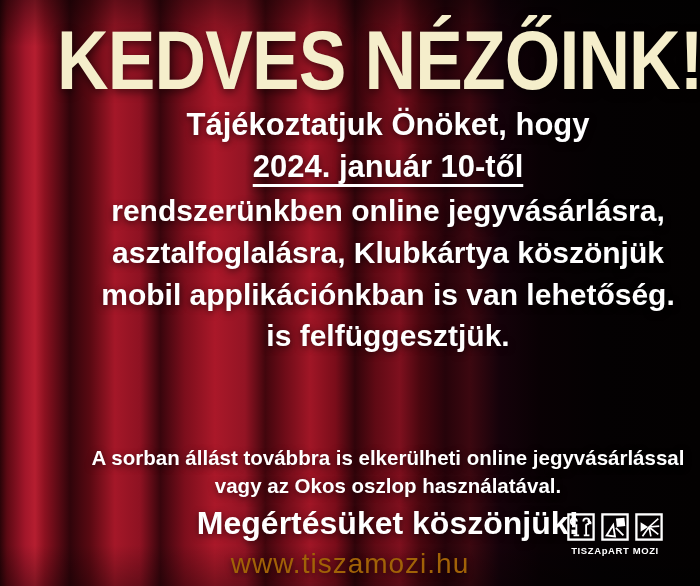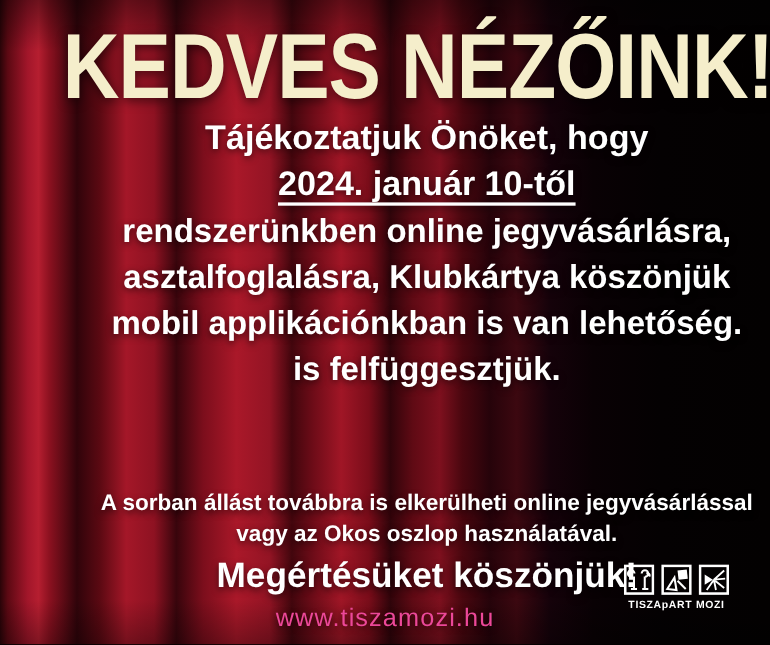--- a/index.html
+++ b/index.html
@@ -60,23 +60,23 @@
     text-decoration: underline;
     text-decoration-thickness: 3px;
     text-underline-offset: 7px;
   }
   .body-block { top: 190px; font-size: 30px; line-height: 41.8px; }
   .note-block { top: 444px; font-size: 20.5px; line-height: 28px; }
   .thanks-line { top: 503px; font-size: 32px; line-height: 40px; }
 
   .website {
     top: 548px;
-    font-size: 23px;
+    font-size: 28px;
     font-weight: 400;
-    color: #ec4899;
+    color: #a16207;
     letter-spacing: 1px;
     text-shadow: 0 2px 6px rgba(0,0,0,0.6);
   }
 
   .logo {
     position: absolute;
     left: 567px;
     top: 513px;
     width: 96px;
     text-align: center;

